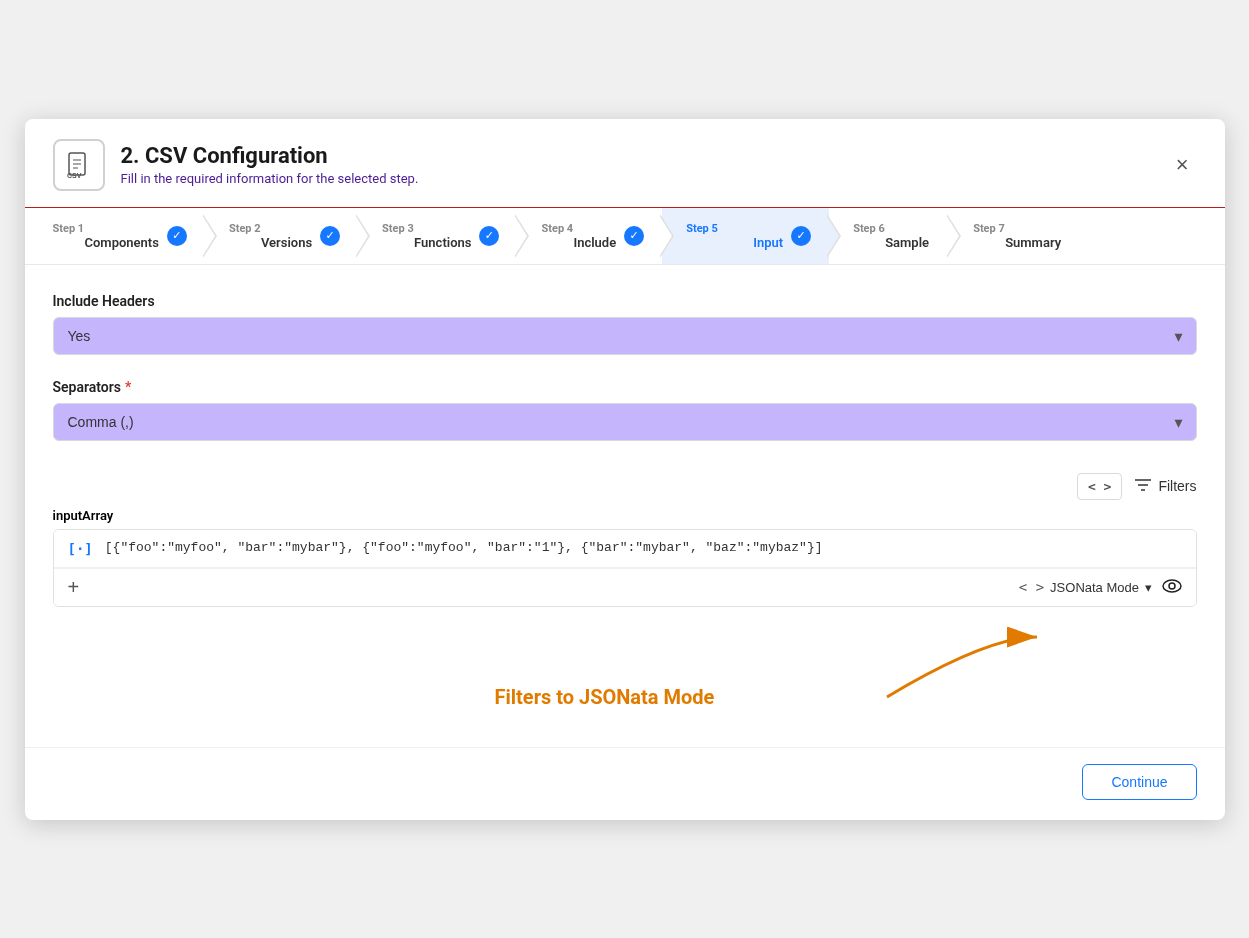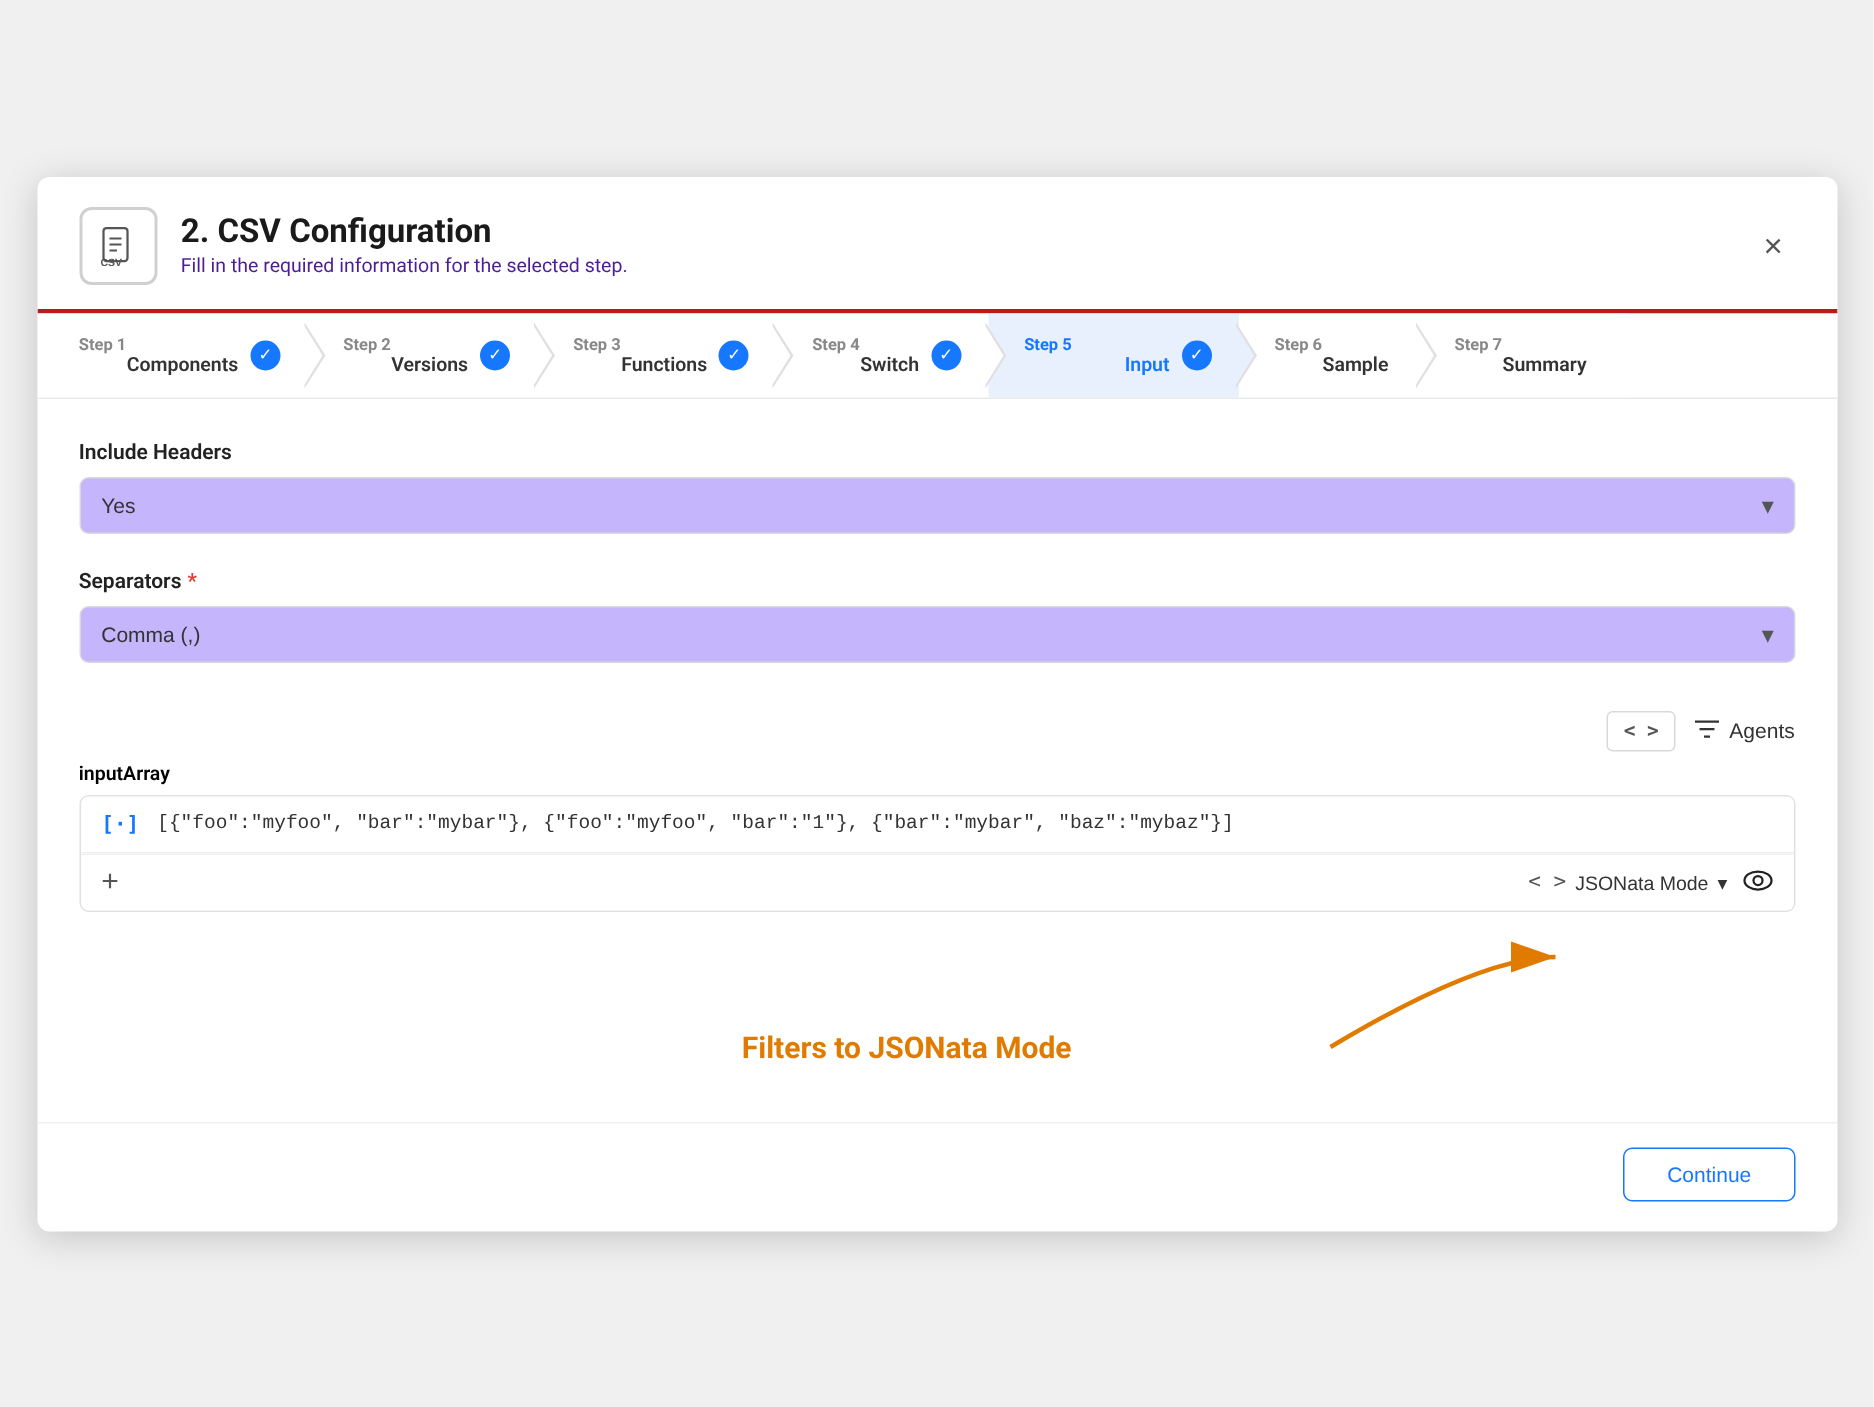--- a/index.html
+++ b/index.html
@@ -19,21 +19,21 @@
       width: 1200px;
       max-width: 100%;
       position: relative;
       overflow: hidden;
     }
     
     .modal-header {
       display: flex;
       align-items: center;
       padding: 20px 28px 16px 28px;
-      border-bottom: 3px solid #b91c1c;
+      border-bottom: 1px solid #b91c1c;
     }
     .header-icon {
       width: 52px;
       height: 52px;
       border: 2px solid #d0d0d0;
       border-radius: 8px;
       display: flex;
       align-items: center;
       justify-content: center;
       margin-right: 16px;
@@ -382,21 +382,21 @@
       <div>
         <span class="step-number">Step 3</span>
         <span class="step-label">Functions</span>
       </div>
       <span class="step-check">✓</span>
     </div>
 
     <div class="step-item">
       <div>
         <span class="step-number">Step 4</span>
-        <span class="step-label">Switch</span>
+        <span class="step-label">Include</span>
       </div>
       <span class="step-check">✓</span>
     </div>
 
     <div class="step-item active" style="background:#e8f0fe;">
       <div>
         <span class="step-number">Step 5</span>
         <span class="step-label">Input</span>
       </div>
       <span class="step-check">✓</span>
@@ -447,21 +447,21 @@
         <span style="font-family:monospace;font-weight:700;">&lt;&nbsp;&gt;</span>
       </button>
       <button class="filters-btn">
         <span>
           <svg width="18" height="16" viewBox="0 0 18 16" fill="none">
               <line x1="1" y1="3" x2="17" y2="3" stroke="#333" stroke-width="1.5"></line>
               <line x1="4" y1="8" x2="14" y2="8" stroke="#333" stroke-width="1.5"></line>
               <line x1="7" y1="13" x2="11" y2="13" stroke="#333" stroke-width="1.5"></line>
             </svg>
         </span>
-        <span>Agents</span>
+        <span>Filters</span>
       </button>
     </div>
 
     <div class="input-array-label">inputArray</div>
     <div class="code-area">
       <div class="code-row">
         <span class="code-icon">[·]</span>
         <span class="code-text">[{"foo":"myfoo", "bar":"mybar"}, {"foo":"myfoo", "bar":"1"}, {"bar":"mybar", "baz":"mybaz"}]</span>
       </div>
       <div class="code-footer">

